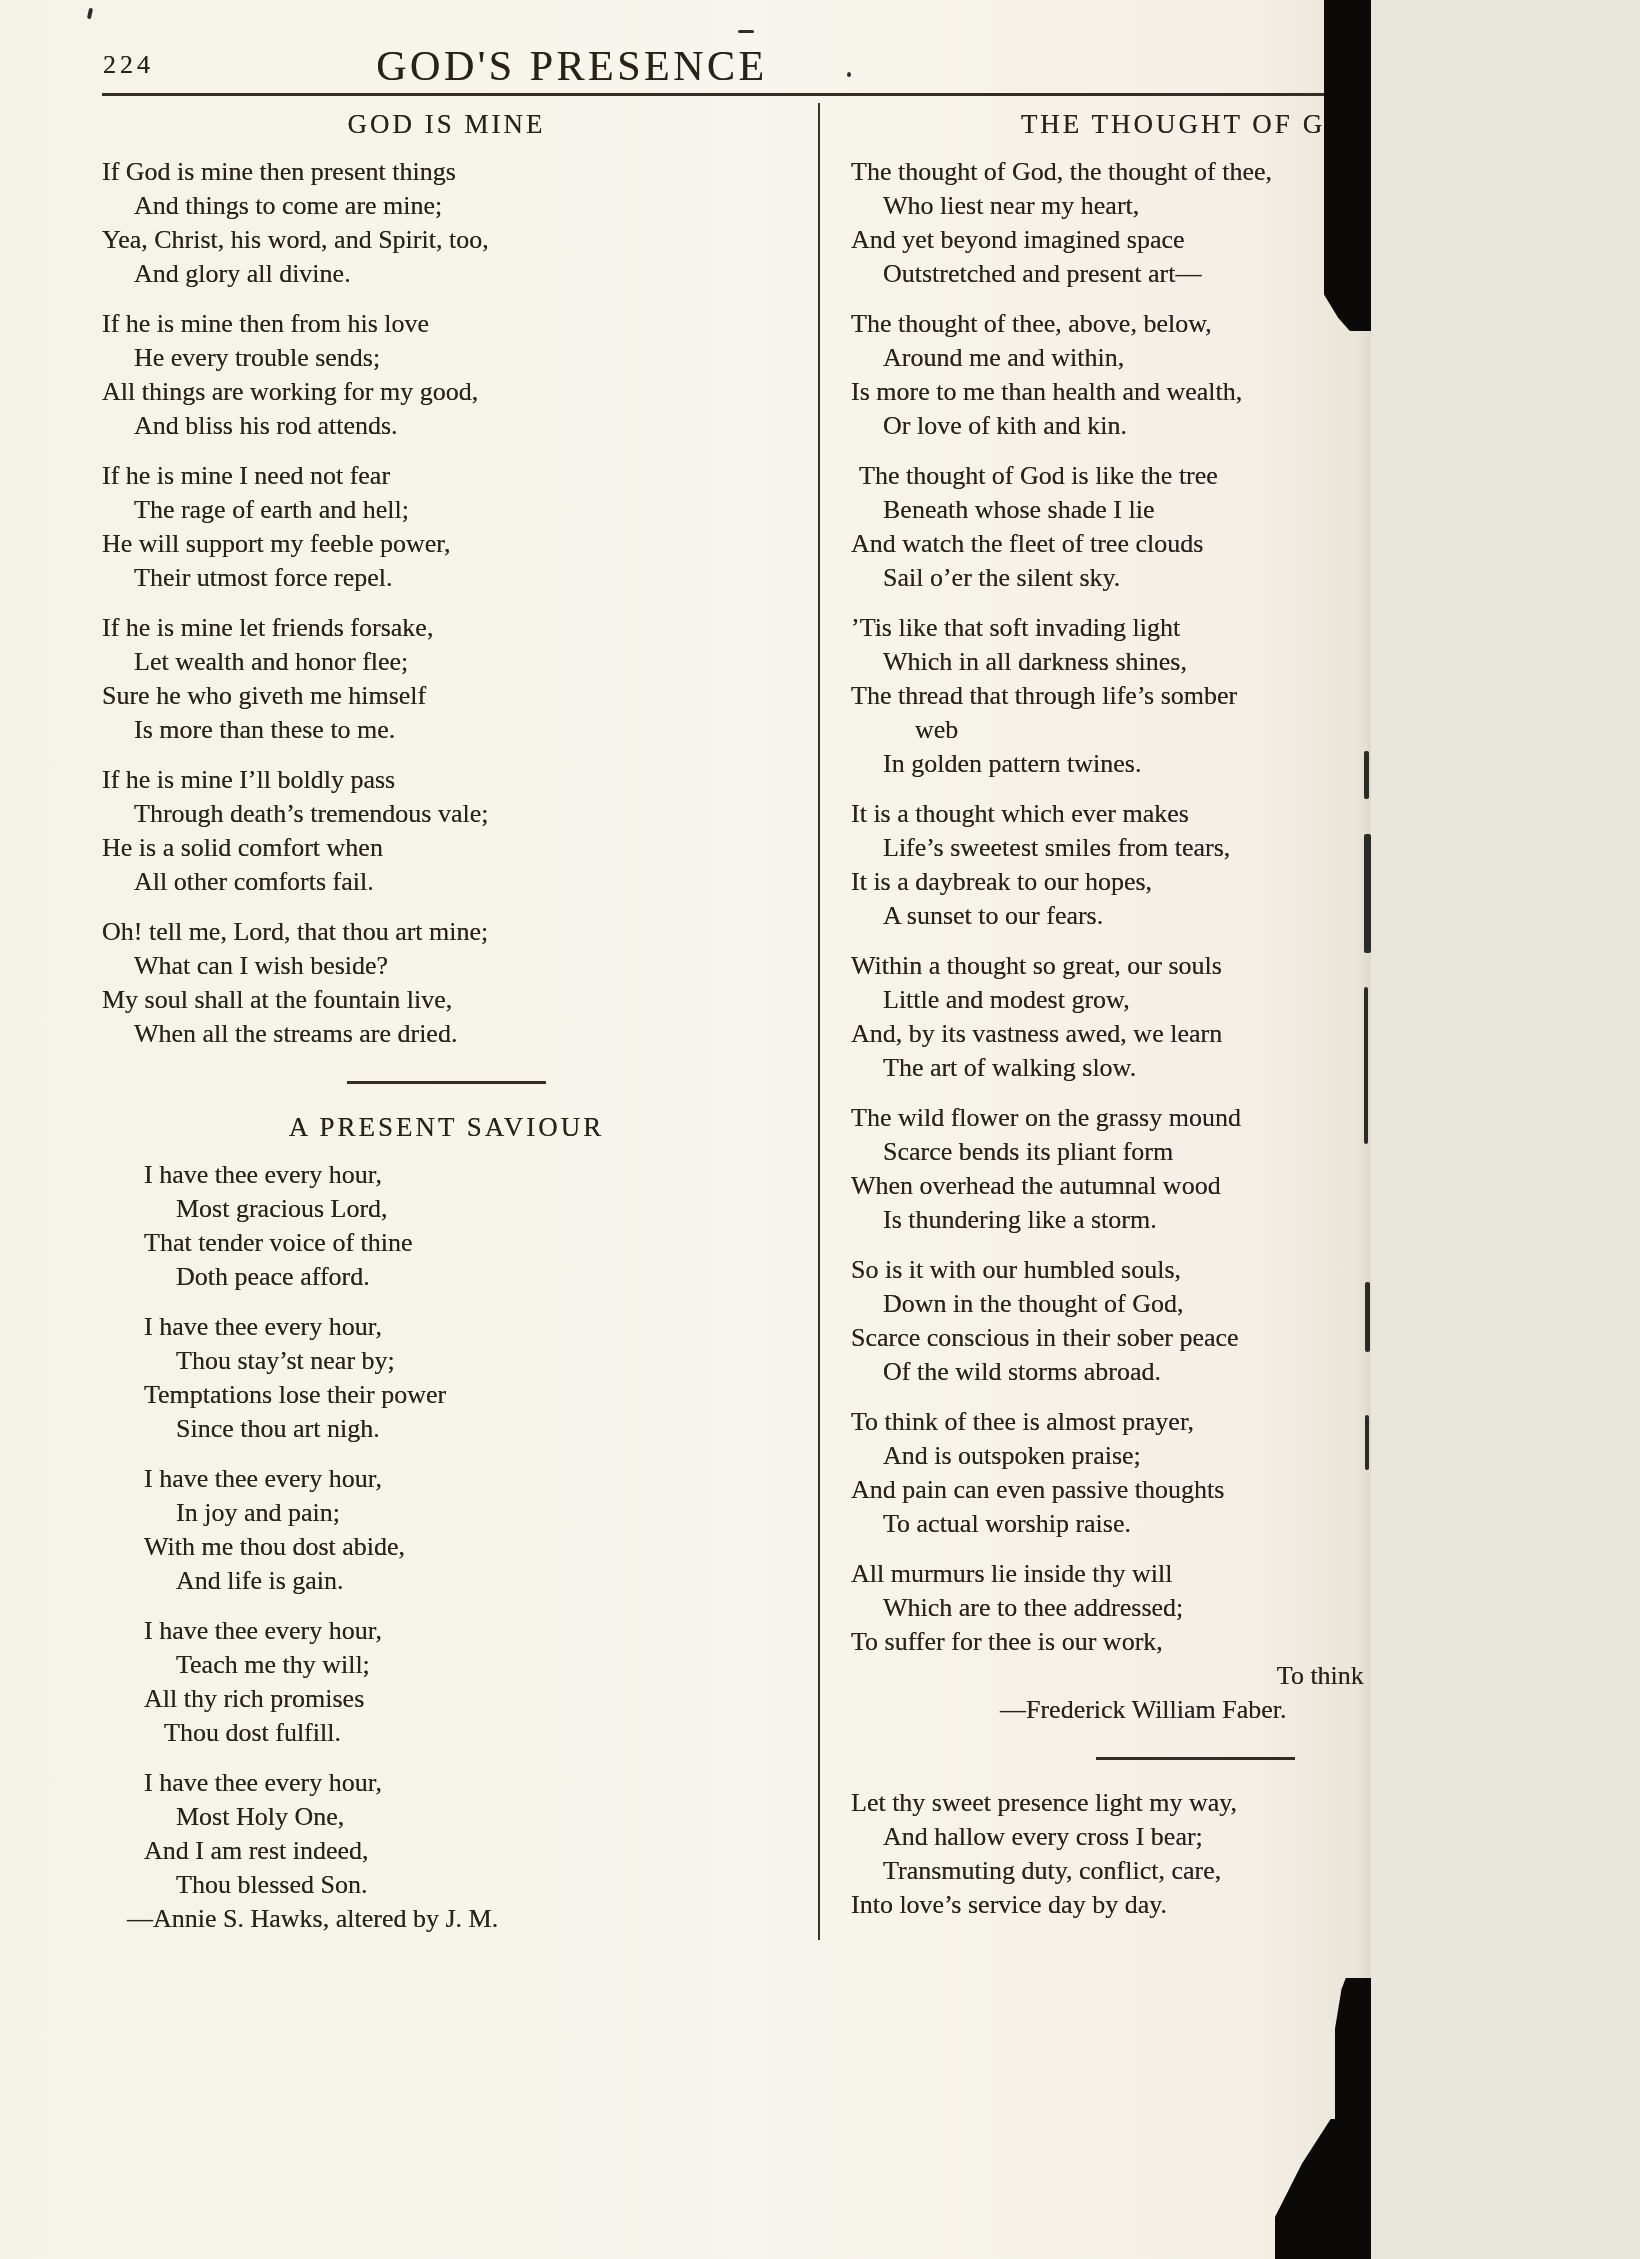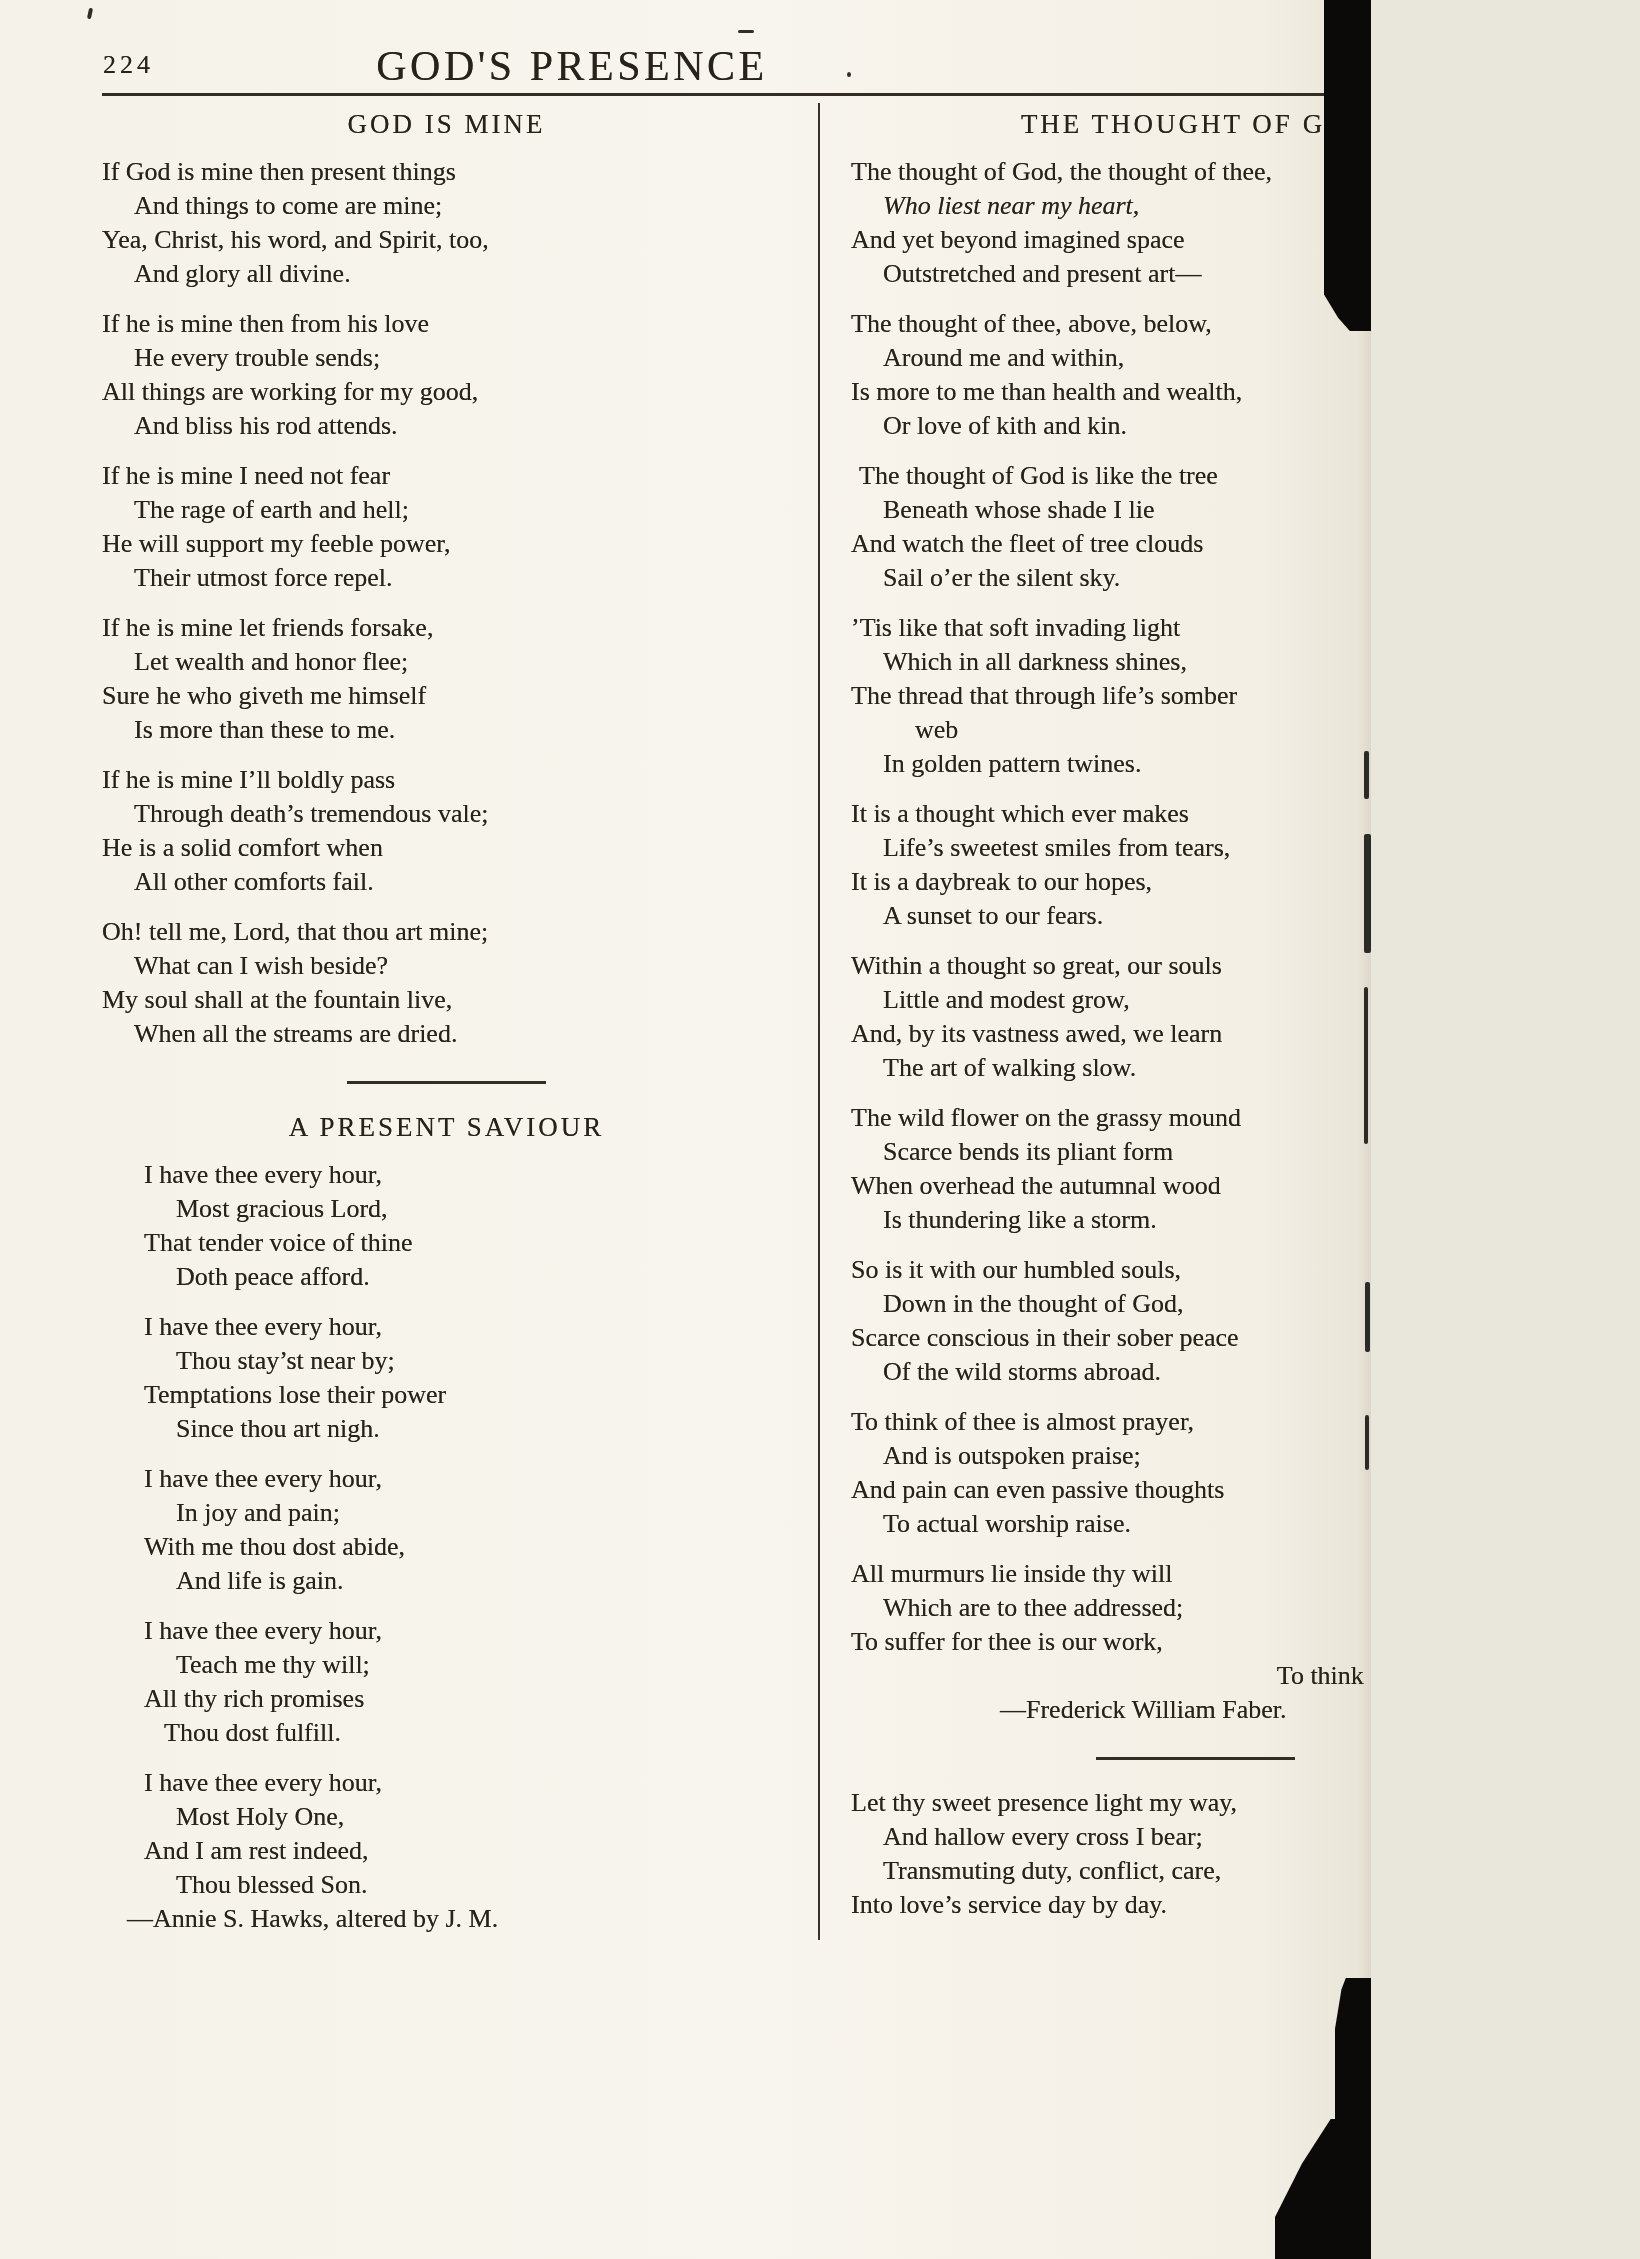--- a/index.html
+++ b/index.html
@@ -158,21 +158,21 @@
           <div class="line" style="margin-left: 32px;">Thou blessed Son.</div>
           <div class="line attribution" style="margin-left: -17px;">—Annie S. Hawks, altered by J. M.</div>
         </div>
       </div>
     </div>
   <div class="col col-right">
       <h2 class="poem-title">THE THOUGHT OF GOD</h2>
       <div class="poem">
         <div class="stanza">
           <div class="line" style="margin-left: 0px;">The thought of God, the thought of thee,</div>
-          <div class="line" style="margin-left: 32px; font-style: italic;">Who liest near my heart,</div>
+          <div class="line" style="margin-left: 32px;">Who liest near my heart,</div>
           <div class="line" style="margin-left: 0px;">And yet beyond imagined space</div>
           <div class="line" style="margin-left: 32px;">Outstretched and present art—</div>
         </div>
         <div class="stanza">
           <div class="line" style="margin-left: 0px;">The thought of thee, above, below,</div>
           <div class="line" style="margin-left: 32px;">Around me and within,</div>
           <div class="line" style="margin-left: 0px;">Is more to me than health and wealth,</div>
           <div class="line" style="margin-left: 32px;">Or love of kith and kin.</div>
         </div>
         <div class="stanza">

